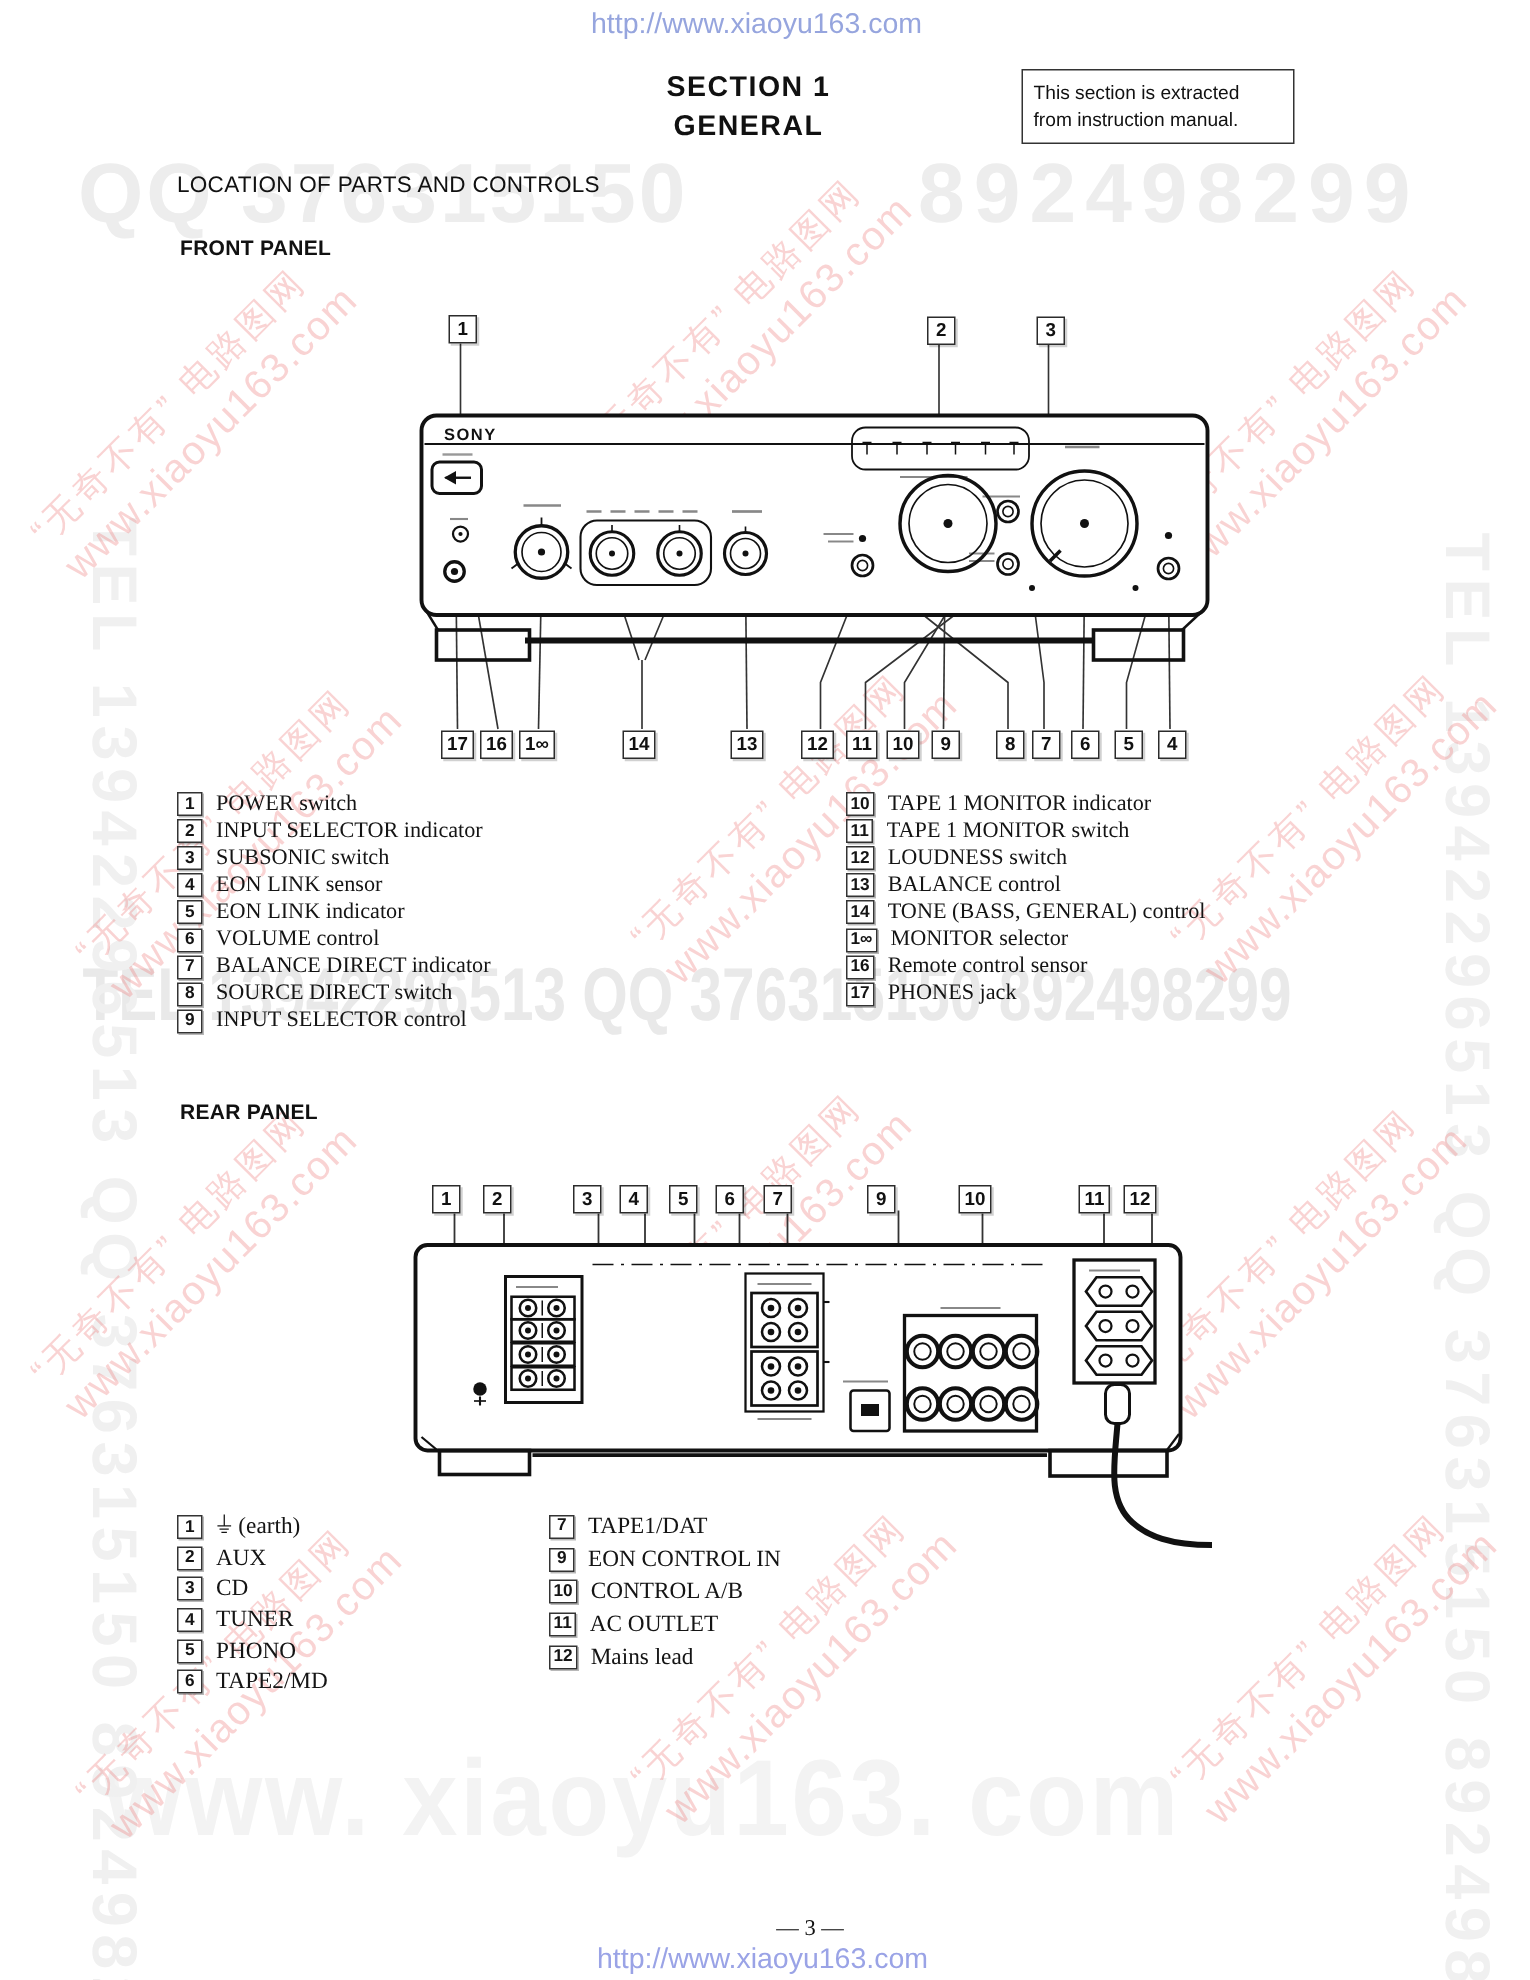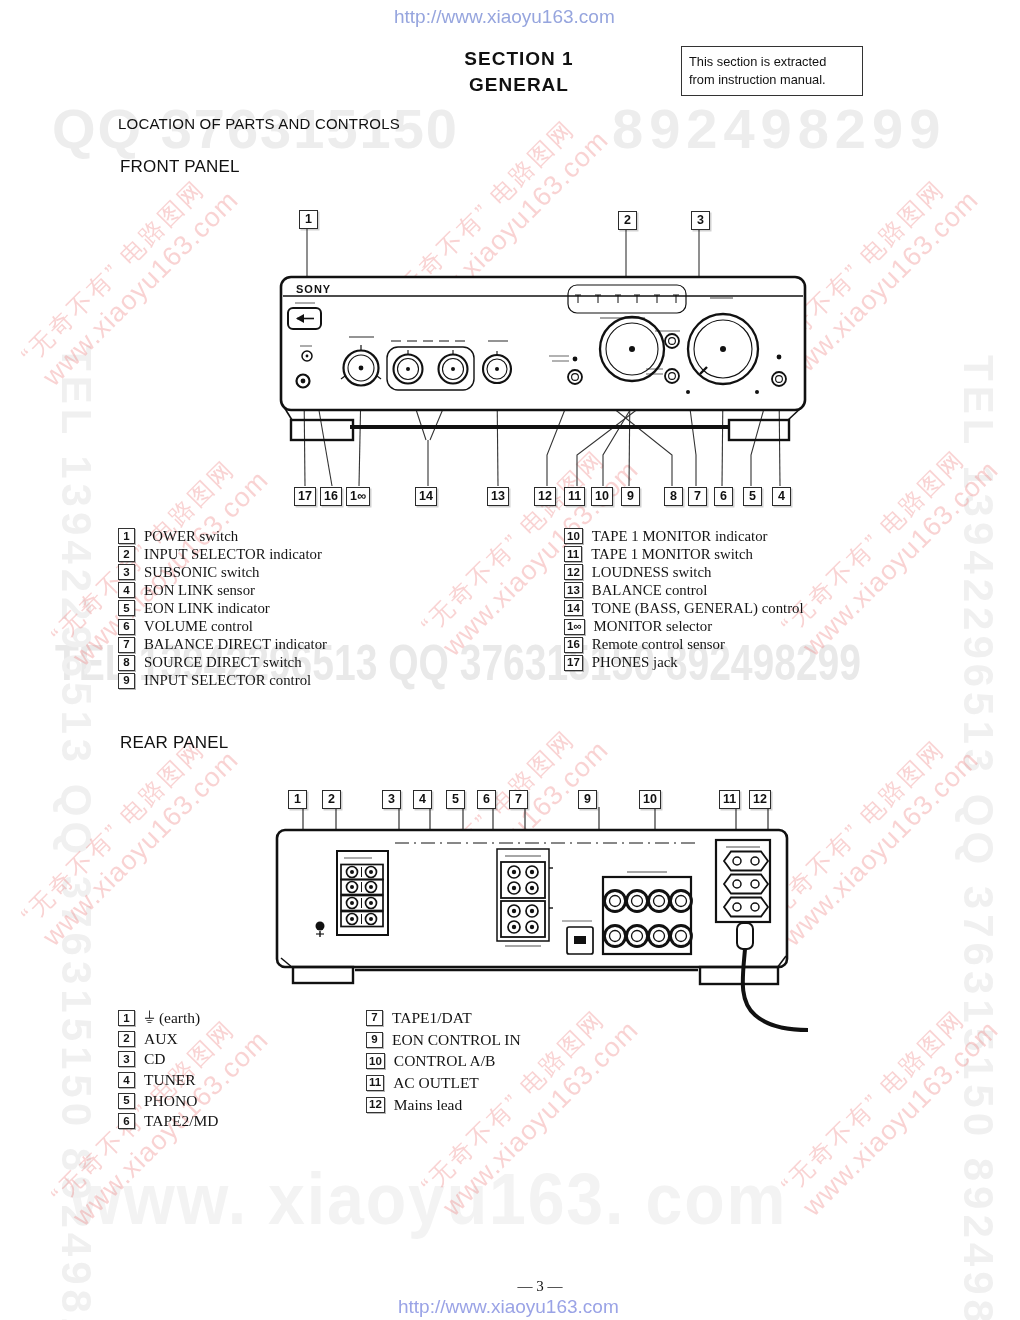--- a/index.html
+++ b/index.html
@@ -19,27 +19,27 @@
   
   #red-wm{position:absolute;left:0;top:0;width:100%;height:100%;z-index:1;pointer-events:none;}
   .red-tile{position:absolute;transform:rotate(-45deg);transform-origin:left bottom;
             color:rgba(235,118,118,.32);white-space:nowrap;line-height:1.25;}
   .red-tile .rt1{font-size:24px;letter-spacing:3px;}
   .red-tile .rt2{font-size:27px;letter-spacing:1px;}
   
   .top-url,.bottom-url{position:absolute;font-size:19px;color:#96a5de;z-index:4;}
   .top-url{left:394px;top:6px;}
   .bottom-url{left:398px;top:1296px;color:#9aa3e6;}
-  .section-title{position:absolute;left:414px;top:48px;width:210px;text-align:center;z-index:4;}
+  .section-title{position:absolute;left:394px;top:48px;width:210px;text-align:center;z-index:4;}
   .section-title .l1{font-size:19px;font-weight:700;letter-spacing:1px;}
   .section-title .l2{font-size:19px;font-weight:700;letter-spacing:1px;margin-top:4px;}
   .note-box{position:absolute;left:681px;top:46px;width:166px;border:1.5px solid #333;
             padding:6px 7px;font-size:12.8px;line-height:1.4;z-index:4;background:transparent;}
   .heading{position:absolute;left:118px;top:115px;font-size:15px;font-weight:400;letter-spacing:.2px;z-index:4;}
-  .sub-heading{position:absolute;font-size:17px;font-weight:400;letter-spacing:.2px;z-index:4;}
+  .sub-heading{position:absolute;font-size:14px;font-weight:700;letter-spacing:.2px;z-index:4;}
   .front-heading{left:120px;top:157px;}
   .rear-heading{left:120px;top:733px;}
   .page-number{position:absolute;left:270px;top:1278px;width:540px;text-align:center;
                font-family:"Liberation Serif",serif;font-size:15px;z-index:4;}
   
   .co{position:absolute;height:17px;min-width:11px;padding:0 3px;border:1.6px solid #2b2b2b;background:#fff;
       font:700 12.5px/16px "Liberation Sans",sans-serif;color:#111;text-align:center;
       box-shadow:1.5px 1.5px 0 rgba(0,0,0,.18);z-index:5;}
   
   .parts{position:absolute;z-index:4;}

